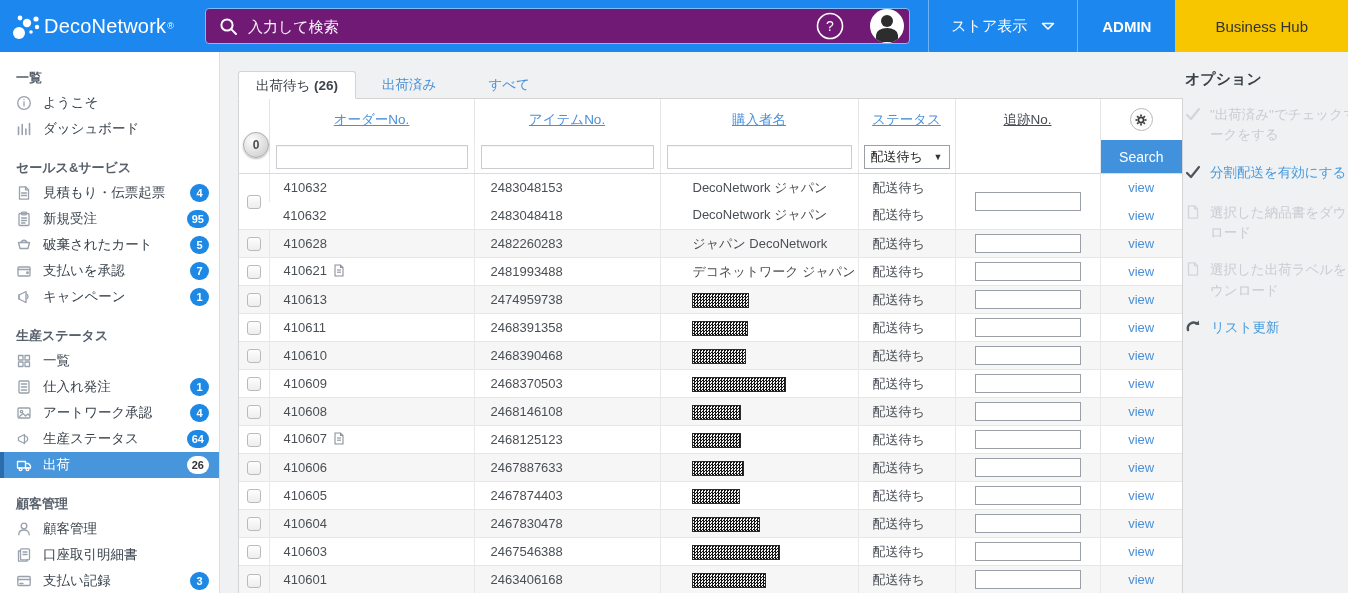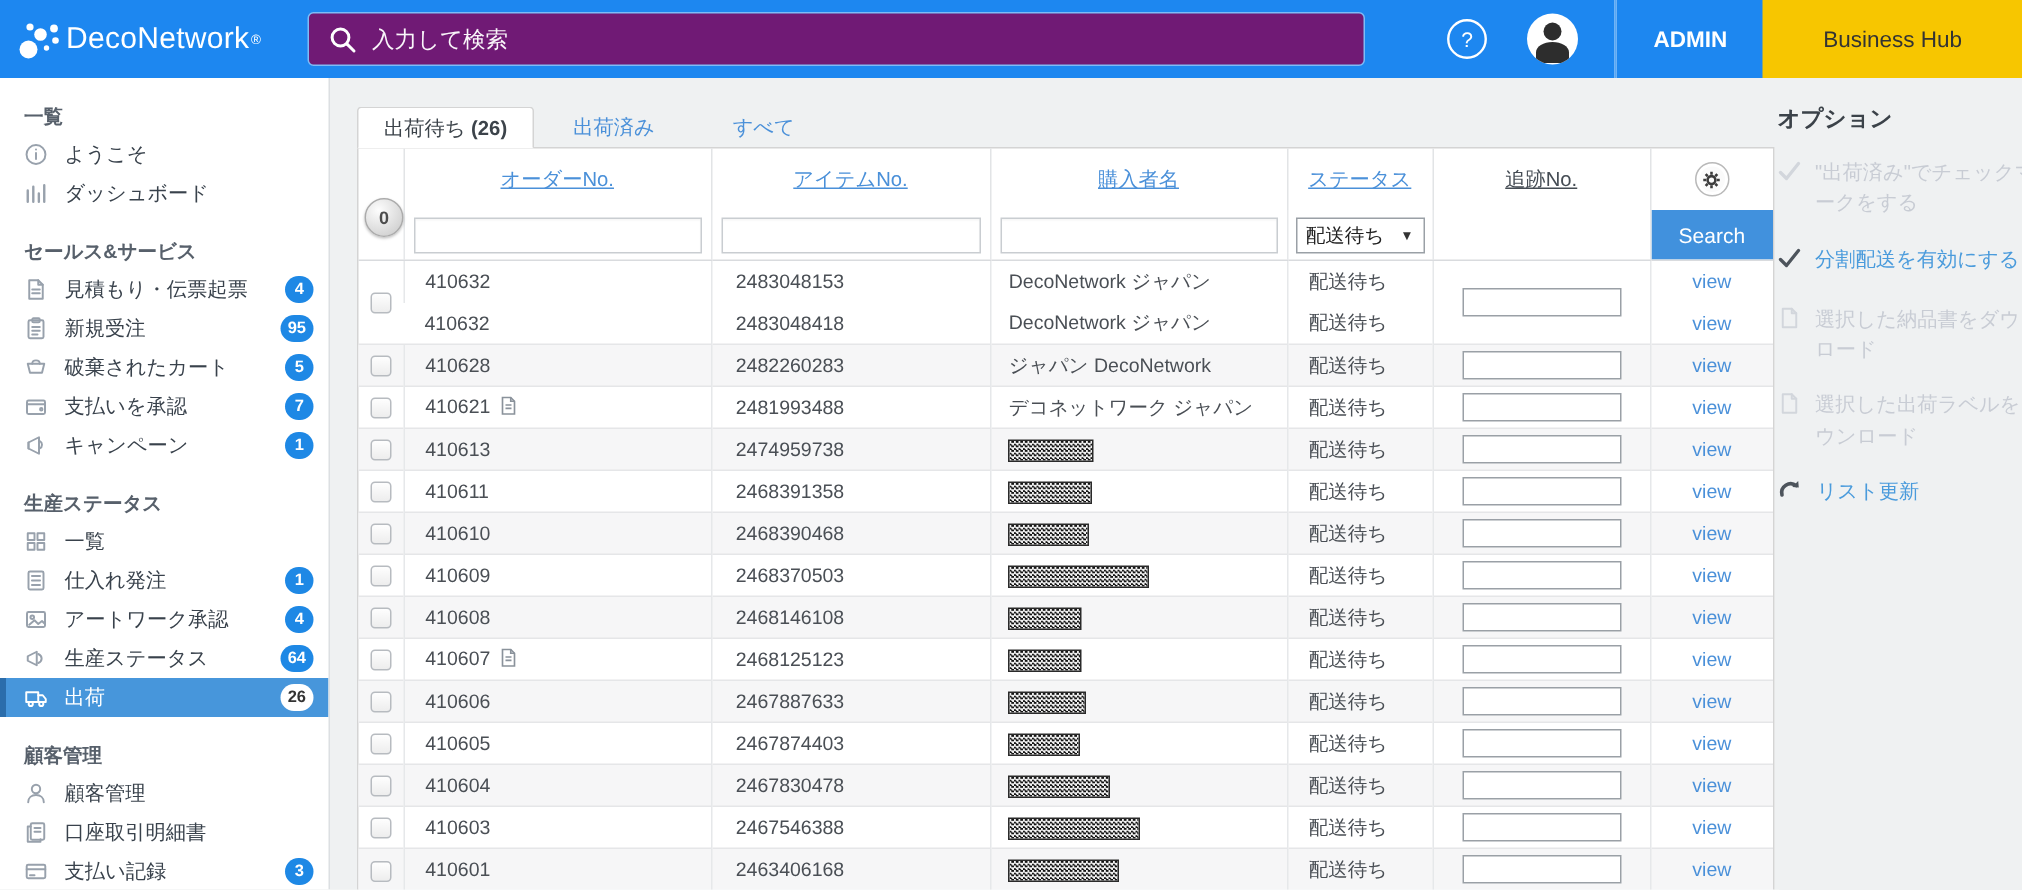--- a/index.html
+++ b/index.html
@@ -70,21 +70,21 @@
   .status-select .sel-txt { font-size:13px; color:#222; }
   .status-select .sel-arrow { font-size:9px; color:#333; }
   .search-btn { display:block; width:100%; height:33px; background:#4191dd; color:#fff; border:none; font-size:14px;
                 cursor:pointer; font-family:"Liberation Sans","DejaVu Sans",sans-serif; }
   tbody td { height:28px; border-top:1px solid #e5e6e8; }
   tbody tr.sub td { border-top:none; }
   tbody tr.zebra td { background:#f6f6f7; }
   td.c { text-align:center; }
   td.order-cell { padding-left:14px; }
   td.item-cell { padding-left:16px; }
-  td.buyer-cell { padding-left:12px; }
+  td.buyer-cell { padding-left:32px; }
   td.status-cell { padding-left:14px; }
   .chk { display:inline-block; width:14px; height:14px; border:1px solid #b7bbc0; border-radius:3px;
          background:linear-gradient(#fefefe,#ededed); vertical-align:middle; cursor:pointer; }
   .note-ic { margin-left:6px; vertical-align:-2px; }
   .redacted { display:inline-block; height:13px; vertical-align:middle;
               background:repeating-conic-gradient(#141414 0% 25%, #f2f2f2 0% 50%);
               background-size:3px 3px; outline:1px solid #2a2a2a; }
   .track-input { display:block; width:106px; height:19px; margin:0 auto; border:1px solid #9aa0a6; background:#fff;
                  outline:none; font-size:12px; padding:0 4px; }
   .view-link { color:#4a90d9; cursor:pointer; font-size:13px; }
@@ -131,20 +131,26 @@
   <div class="top-right">
     <svg class="help-btn" viewBox="0 0 28 28">
       <circle cx="14" cy="14" r="12.5" fill="none" stroke="#fff" stroke-width="1.6"></circle>
       <text x="14" y="19" text-anchor="middle" font-size="14" fill="#fff" font-family="Liberation Sans, sans-serif">?</text>
     </svg>
     <div class="avatar">
       <div class="head"></div>
       <div class="body"></div>
     </div>
     <div class="top-sep"></div>
+    <div class="store-view">
+      <span>ストア表示</span>
+      <svg class="chev" width="14" height="9" viewBox="0 0 14 9">
+        <path d="M1.5 1.5 L7 7 L12.5 1.5 Z" fill="none" stroke="#fff" stroke-width="1.6" stroke-linejoin="round"></path>
+      </svg>
+    </div>
     <div class="top-sep"></div>
     <div class="admin-btn">ADMIN</div>
     <div class="bh-btn">Business Hub</div>
   </div>
 </div>
 
 <div class="layout">
   <div class="sidebar" id="sidebar">
       <div class="nav-section">
         <div class="nav-title">一覧</div>

